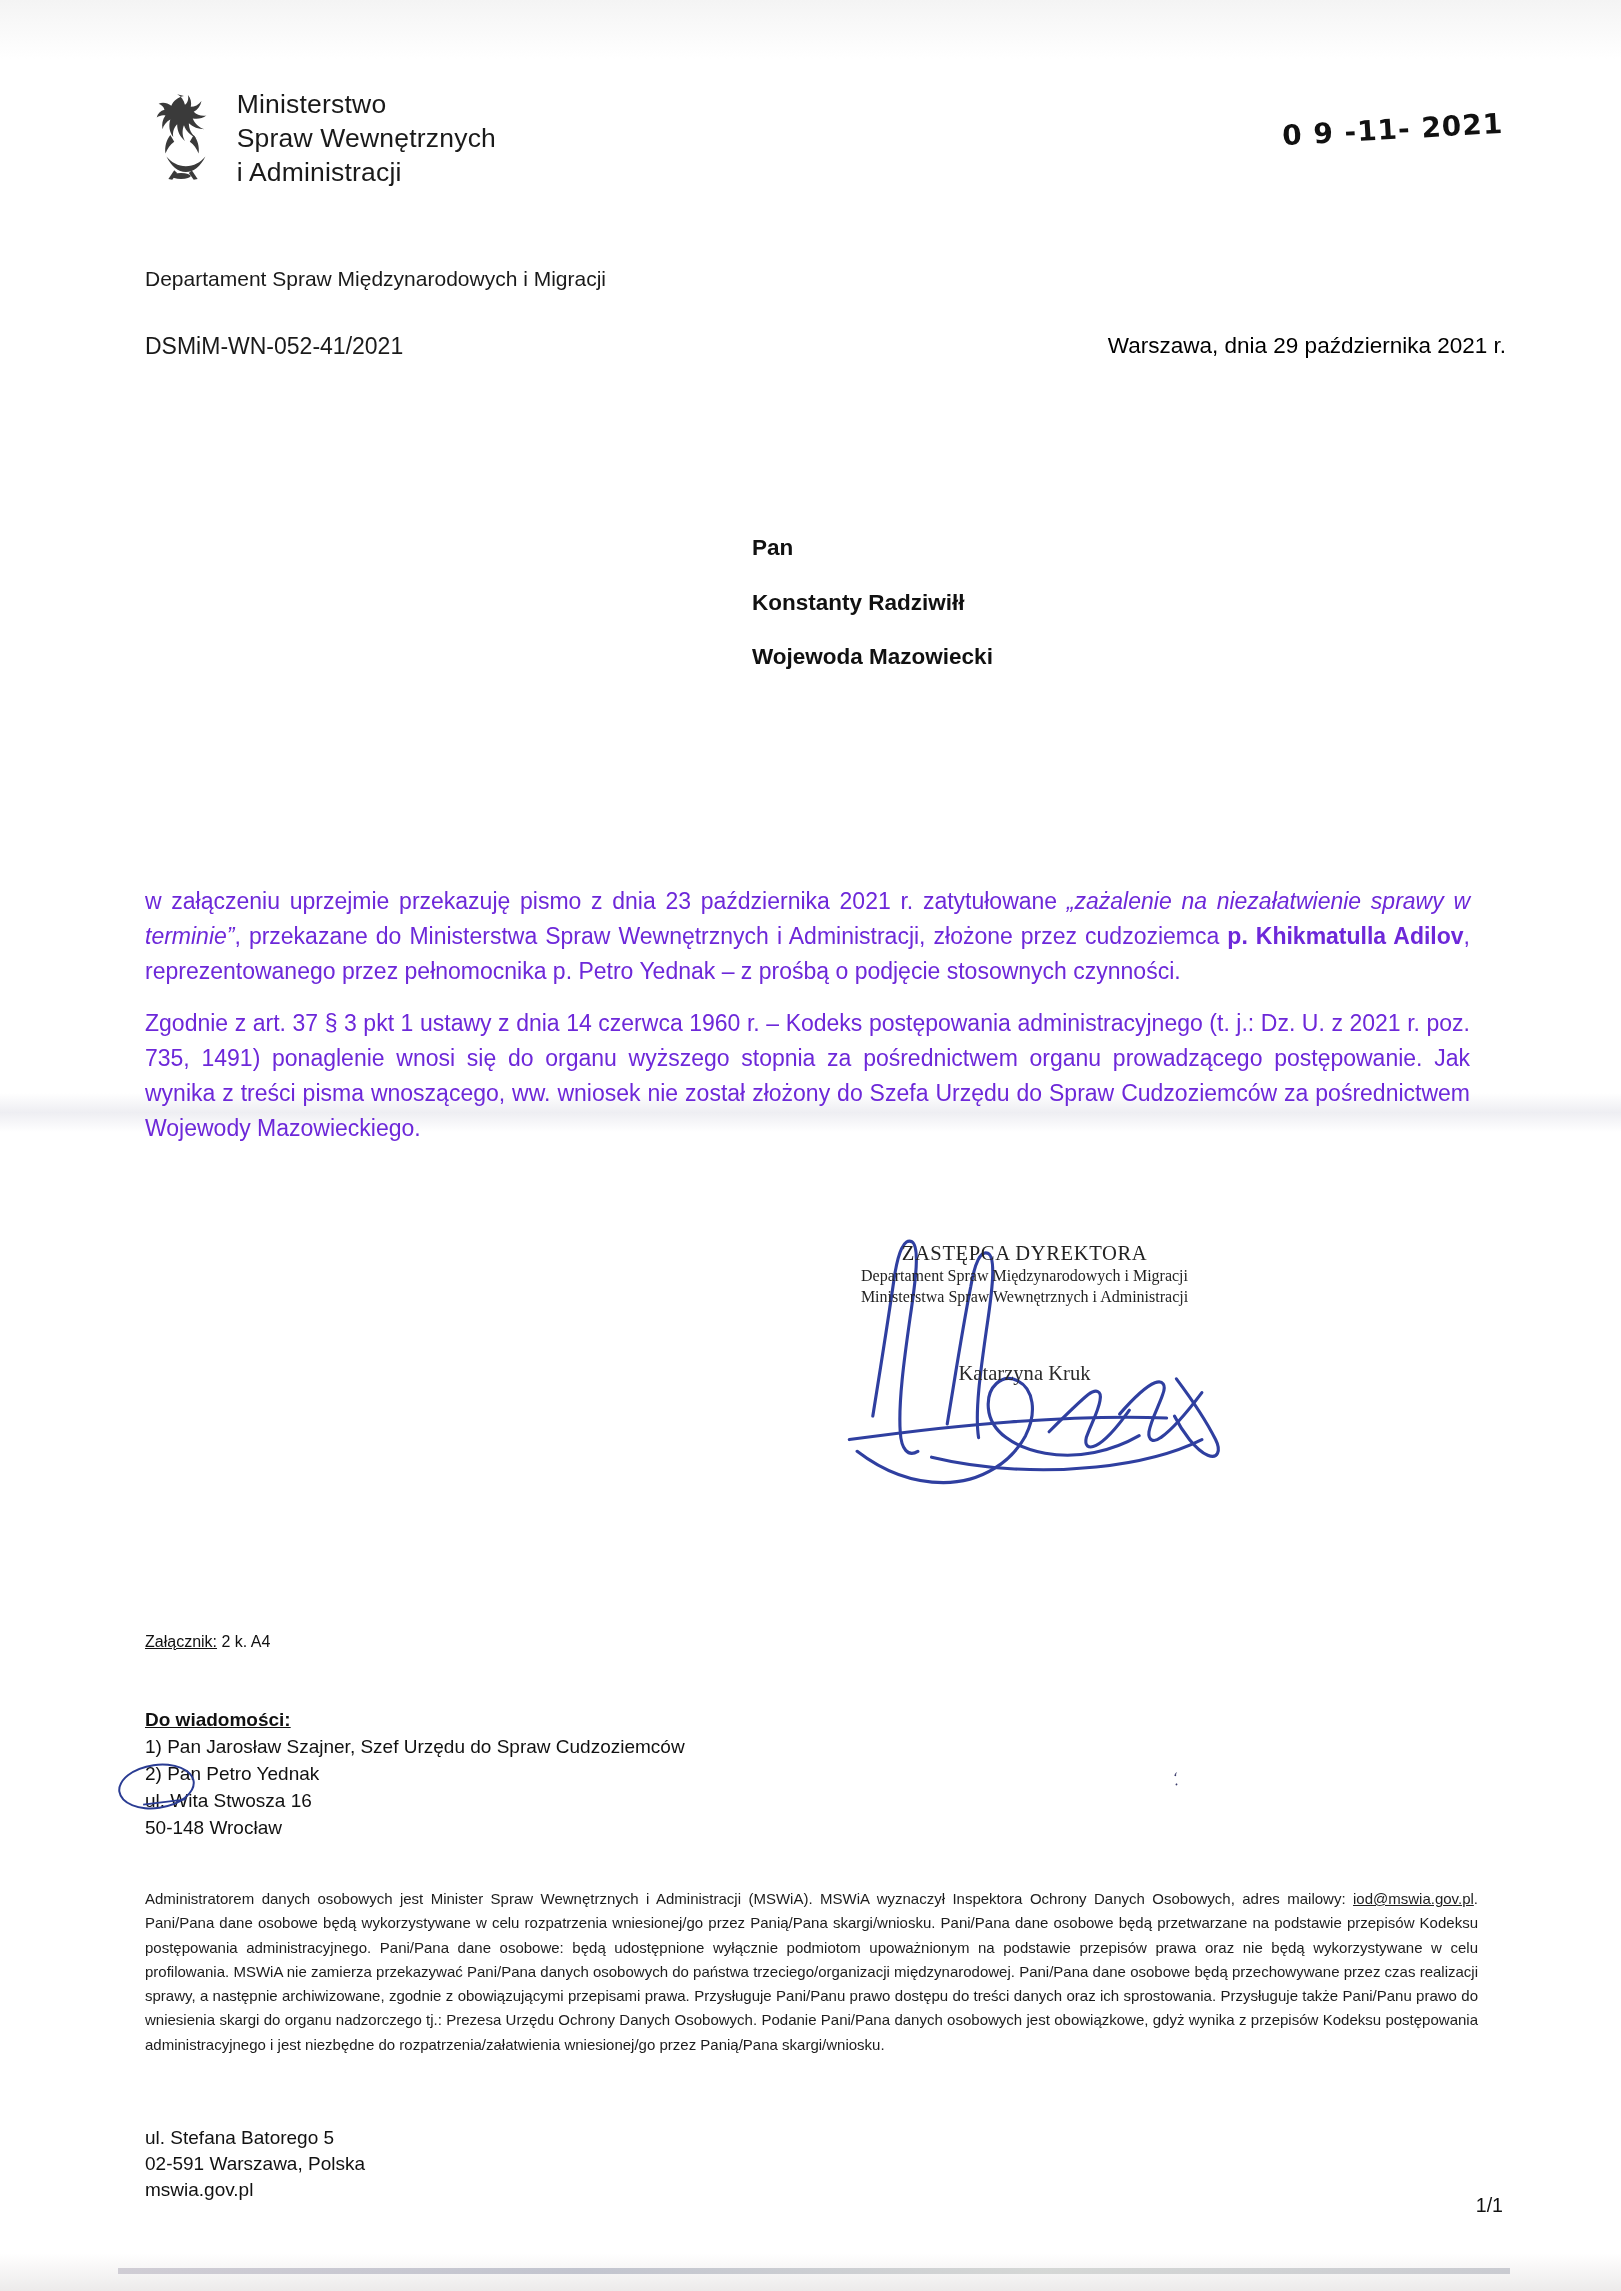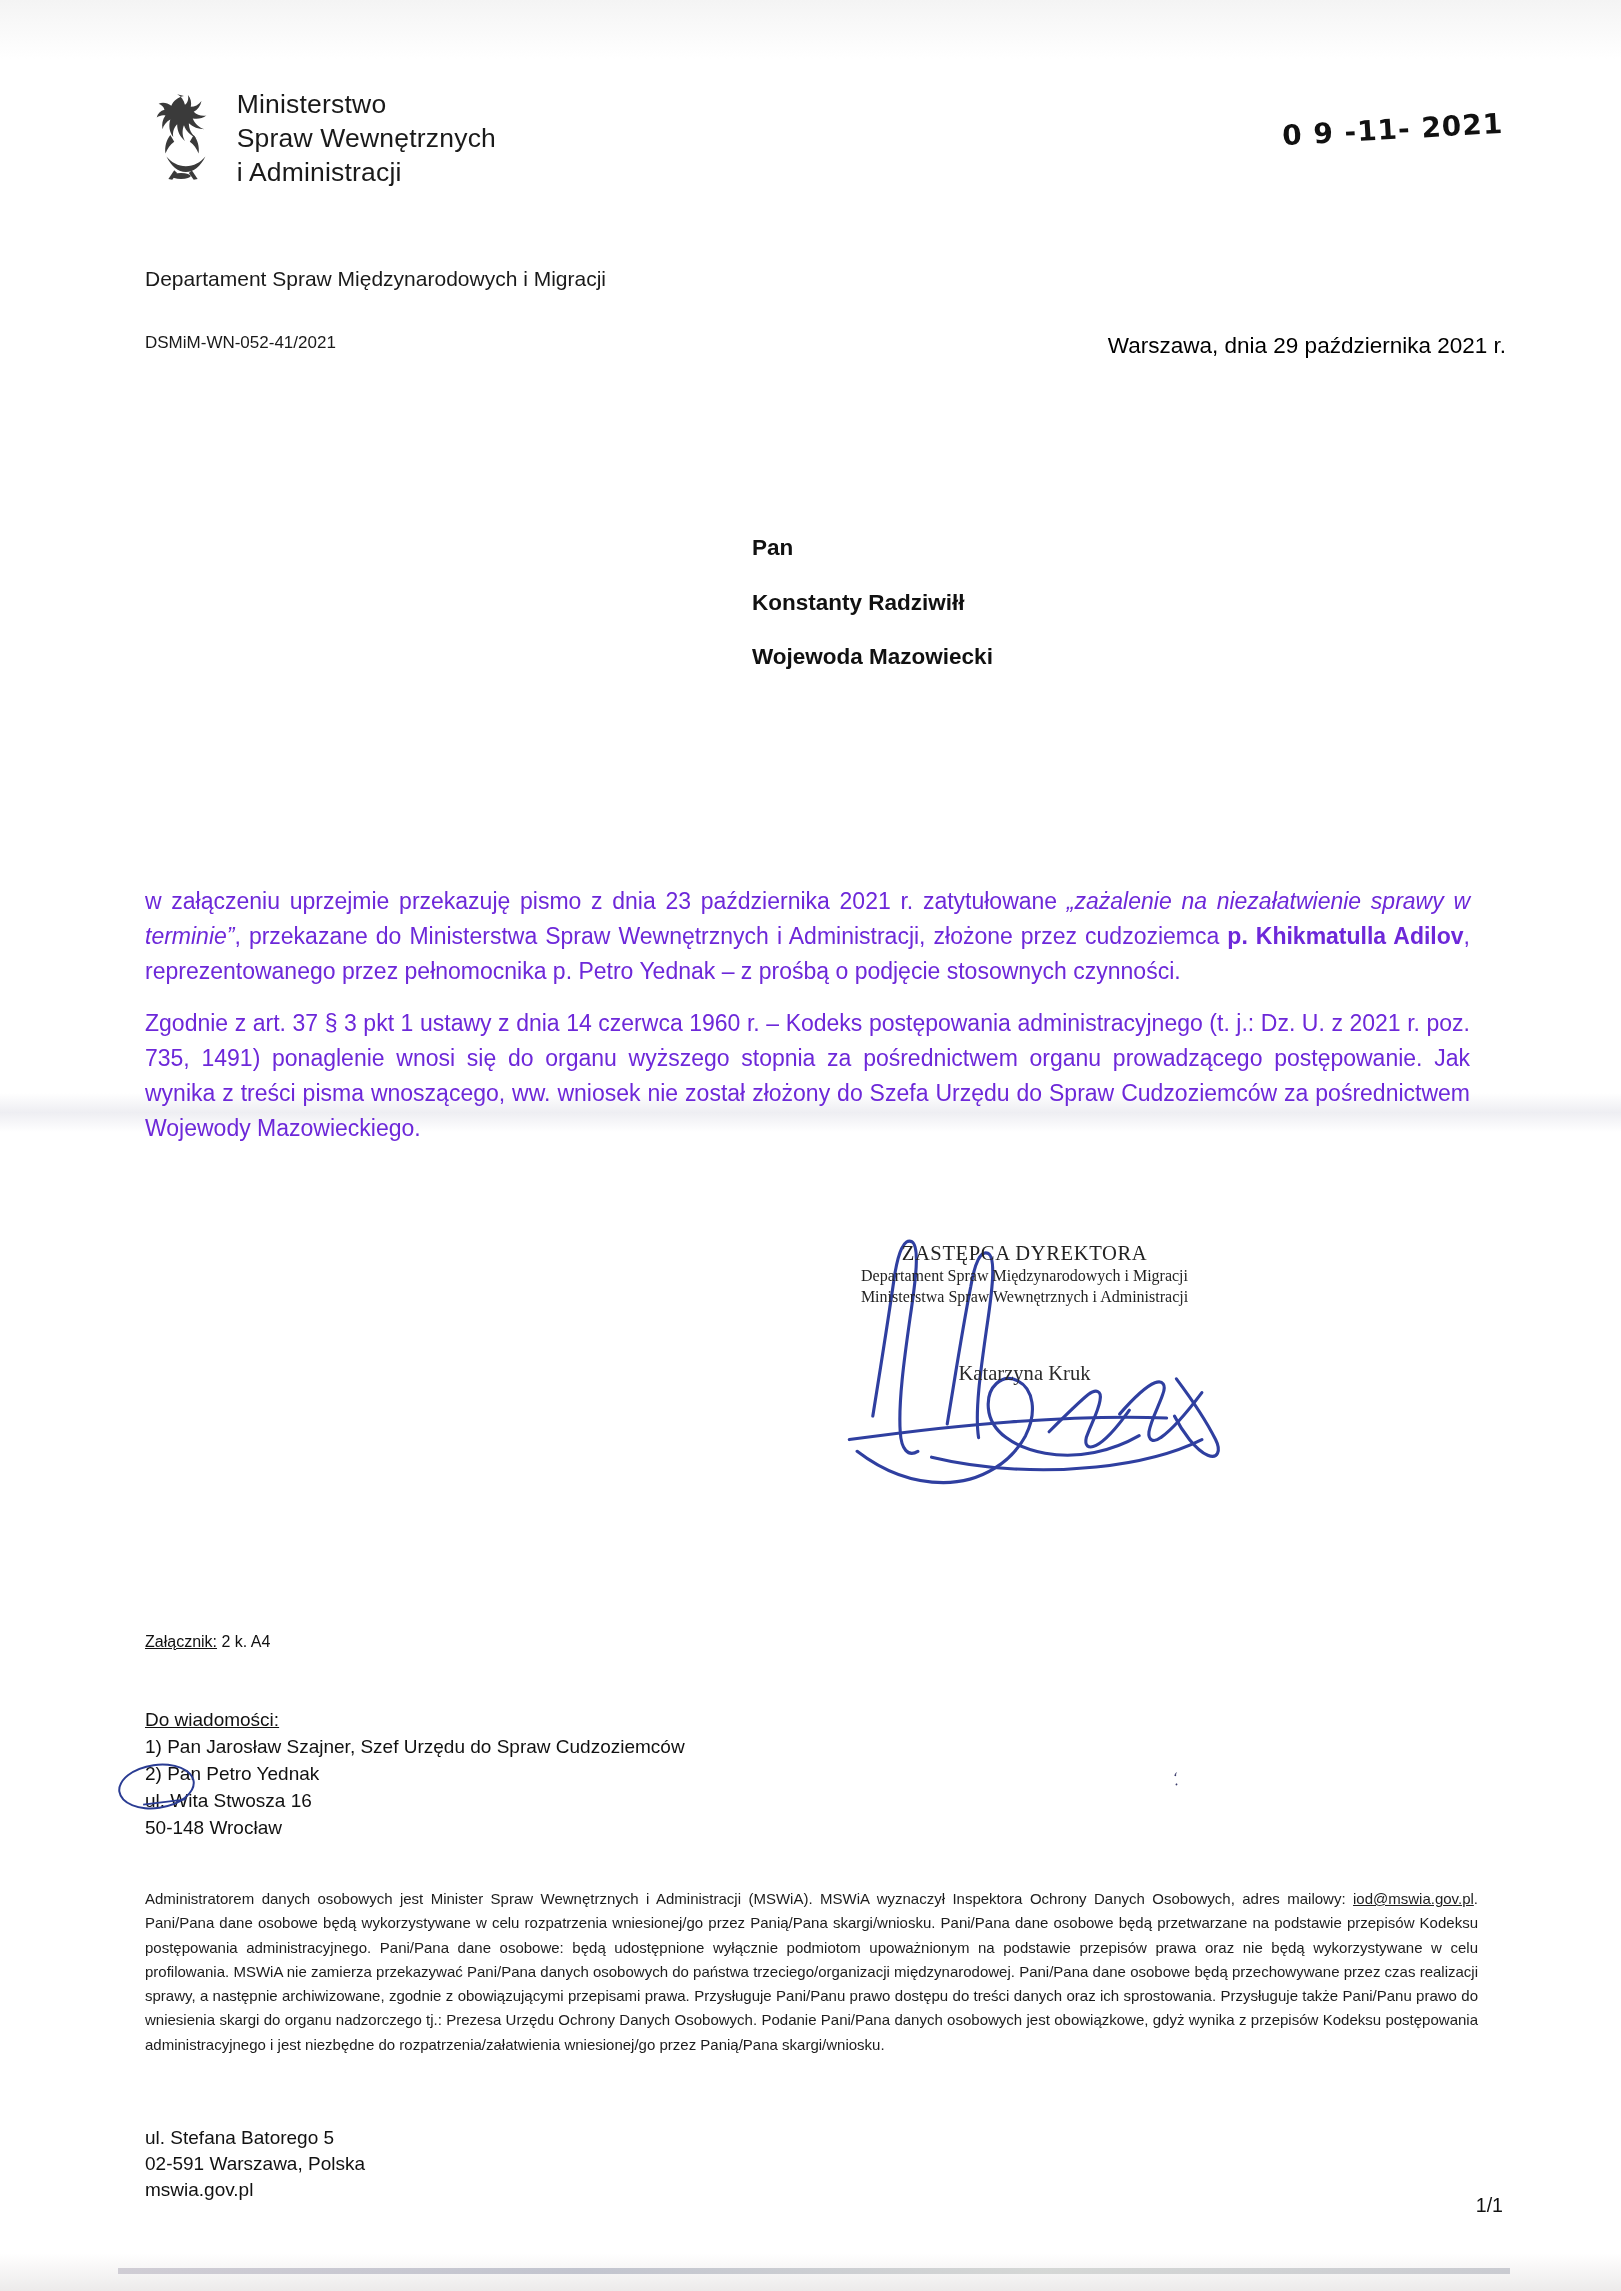--- a/index.html
+++ b/index.html
@@ -89,21 +89,21 @@
     position: absolute;
     left: 145px;
     top: 267px;
     font-size: 21px;
     color: #1a1a1a;
   }
   .refno {
     position: absolute;
     left: 145px;
     top: 333px;
-    font-size: 17px;
+    font-size: 23px;
     color: #1a1a1a;
   }
   .place-date {
     position: absolute;
     right: 154px;
     top: 333px;
     font-size: 22.5px;
     color: #000000;
   }
 
@@ -176,21 +176,21 @@
   .attach .u { text-decoration: underline; }
 
   .cc {
     position: absolute;
     left: 145px;
     top: 1707px;
     font-size: 19px;
     color: #111;
     line-height: 1.42;
   }
-  .cc .u { text-decoration: underline; }
+  .cc .u { text-decoration: underline; font-weight: bold; }
   .pen-circle {
     position: absolute;
     left: 118px;
     top: 1764px;
     width: 73px;
     height: 41px;
     border: 2.5px solid #2a3c93;
     border-radius: 50%;
     transform: rotate(-8deg);
     pointer-events: none;

